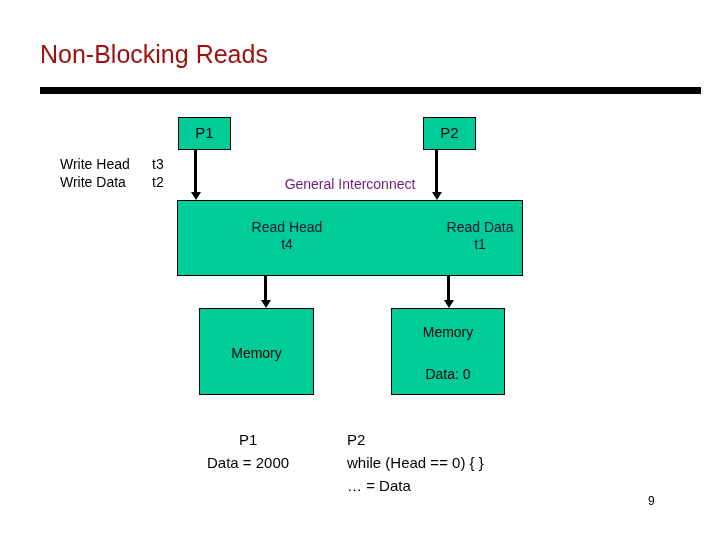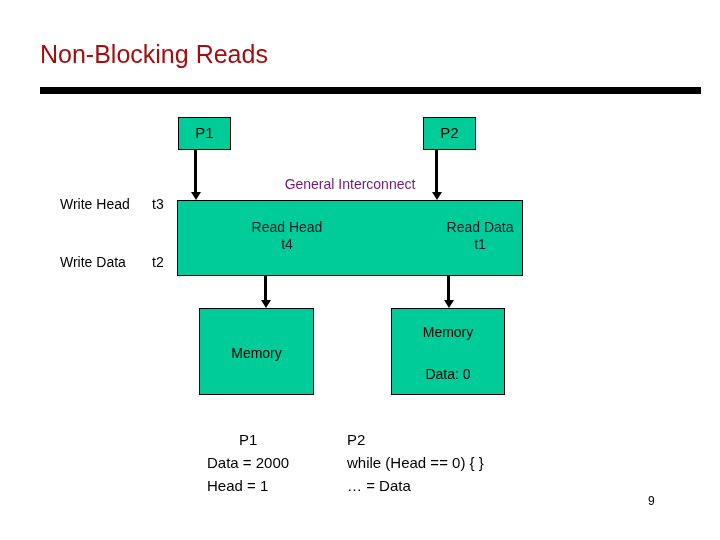--- a/index.html
+++ b/index.html
@@ -117,21 +117,21 @@
   .write-labels {
     position: absolute;
     left: 60px;
     top: 155px;
     font-size: 14px;
     line-height: 18px;
     color: #000;
     white-space: nowrap;
   }
   .write-row { display: block; }
-  .write-name { display: inline-block; width: 92px; margin-top: 40px; }
+  .write-name { display: inline-block; width: 92px; }
   .write-time { display: inline-block; text-align: center; }
 
   
   .code-col {
     position: absolute;
     font-size: 15px;
     line-height: 23px;
     color: #000;
     white-space: nowrap;
   }
@@ -216,21 +216,20 @@
   <div class="node" id="mem-right-box">
     <div class="mem-inner">
       <span class="mem-title" style="display:block;">Memory</span>
       <span class="mem-value" style="display:block;margin-top:24px;">Data: 0</span>
     </div>
   </div>
 
   <div class="code-col" id="code-p1">
     <span class="code-head">P1</span>
     <span class="code-line">Data = 2000</span>
-    <span class="code-line">Head = 1</span>
   </div>
 
   <div class="code-col" id="code-p2">
     <span class="code-head">P2</span>
     <span class="code-line">while (Head == 0) { }</span>
     <span class="code-line">… = Data</span>
   </div>
 
   <div class="page-number">9</div>
 

